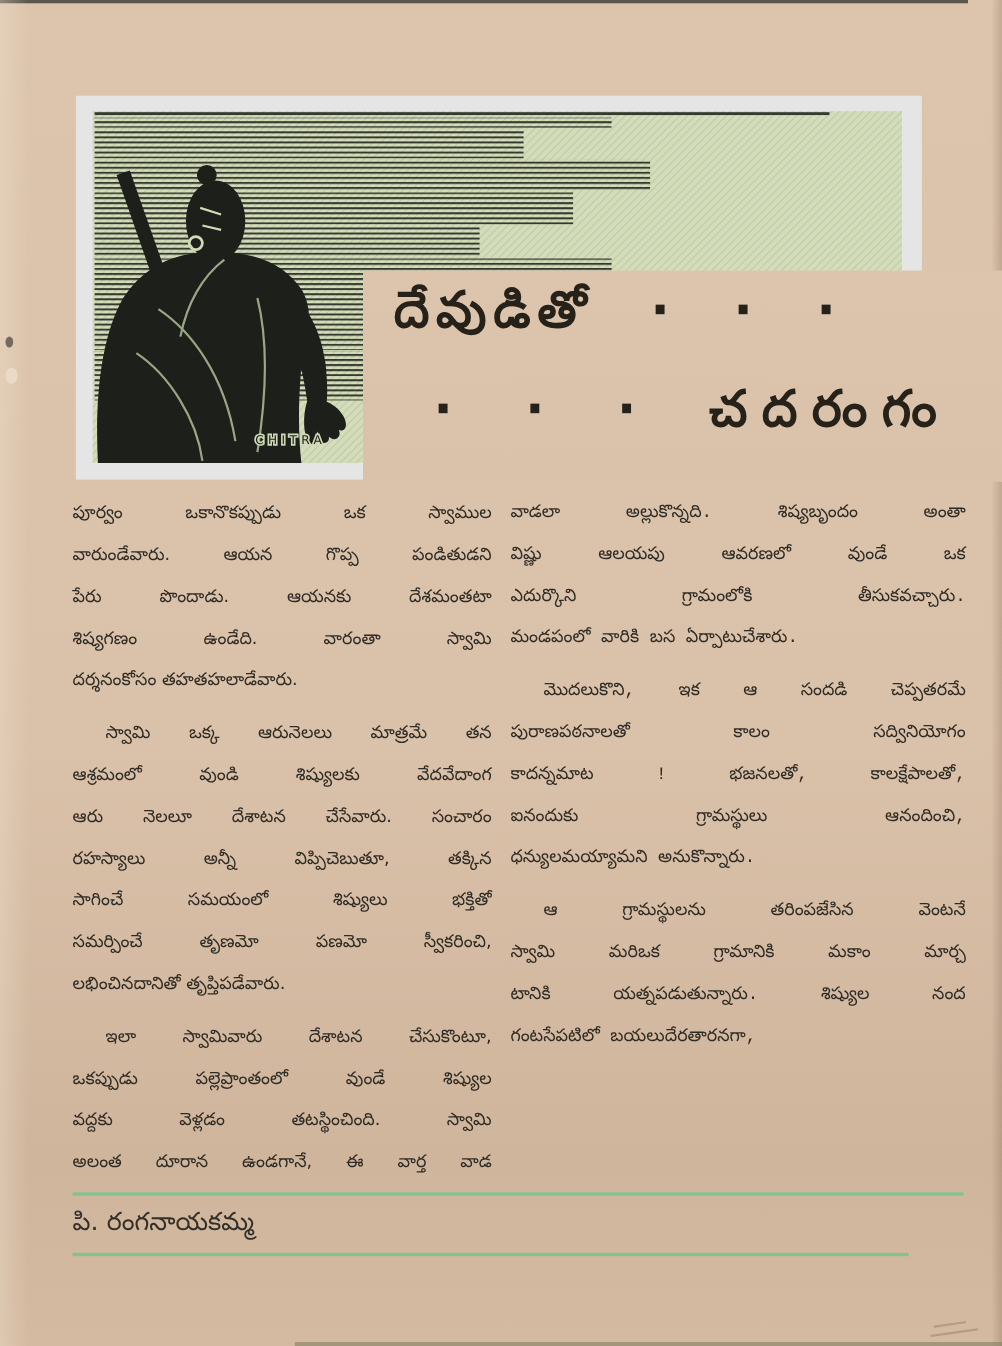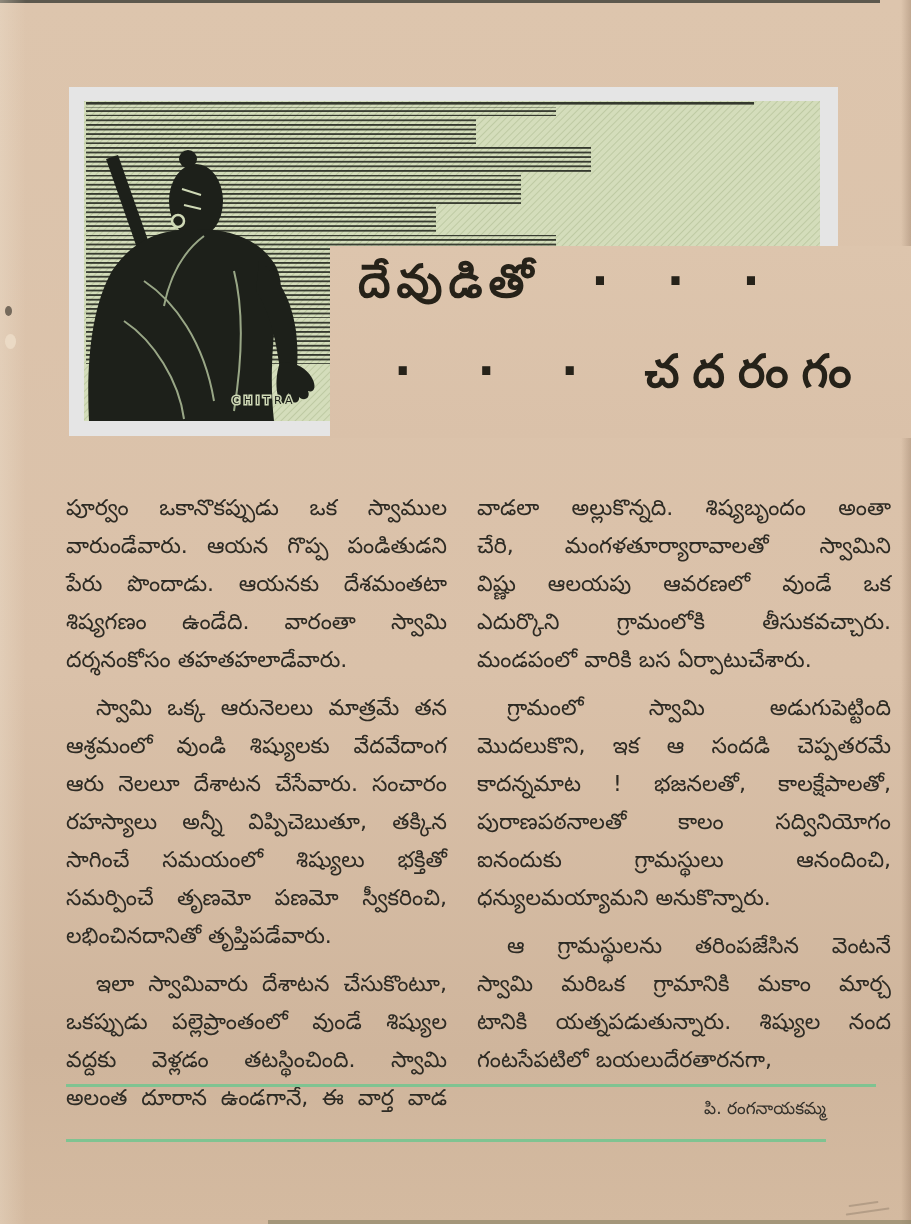--- a/index.html
+++ b/index.html
@@ -30,35 +30,35 @@
 
   
   .title-box{top:246px;left:330px;width:635px;height:192px;
     background:linear-gradient(180deg,#ddc5ad,#dac1a9);}
   .title-line{position:absolute;white-space:nowrap;color:#262219;
     font-weight:600;font-size:46px;line-height:1;}
   .title-line.l1{top:12px;left:28px;letter-spacing:6px;word-spacing:30px;}
   .title-line.l2{top:102px;left:64px;letter-spacing:13px;word-spacing:24px;}
 
   
-  .col{position:absolute;top:447px;font-size:22px;margin-top:42px;}
+  .col{position:absolute;top:447px;font-size:16px;}
   .col-left{left:66px;width:381px;}
-  .col-right{left:477px;width:414px;}
+  .col-right{left:464px;width:414px;font-family:Liberation Mono, monospace;}
   .para{margin:0;}
   .para + .para{margin-top:10px;}
   .para.ind .tline:first-child{text-indent:30px;}
   .tline{height:38px;line-height:38px;text-align:justify;text-align-last:justify;
     white-space:nowrap;overflow:visible;}
   .tline.last{text-align-last:left;}
 
   
   .rule{height:3px;background:#7fc391;}
   .rule-top{top:1084px;left:66px;width:810px;}
   .rule-bottom{top:1139px;left:66px;width:760px;}
-  .byline{top:1098px;left:66px;width:760px;text-align:right;font-size:17px;color:#33302a;}
+  .byline{top:1098px;left:66px;width:760px;text-align:left;font-size:23px;color:#33302a;}
 </style>
 </head>
 <body>
 
 <div class="abs edge-top"></div>
 <div class="abs edge-left"></div>
 <div class="abs edge-right"></div>
 <div class="abs edge-bottom"></div>
 <div class="abs speck-dark"></div>
 <div class="abs speck-light"></div>
@@ -144,30 +144,28 @@
     <div class="tline">ఇలా స్వామివారు దేశాటన చేసుకొంటూ,</div>
     <div class="tline">ఒకప్పుడు పల్లెప్రాంతంలో వుండే శిష్యుల</div>
     <div class="tline">వద్దకు వెళ్లడం తటస్థించింది. స్వామి</div>
     <div class="tline">అలంత దూరాన ఉండగానే, ఈ వార్త వాడ</div>
   </div>
 </section>
 
 <section class="col col-right">
   <div class="para">
     <div class="tline">వాడలా అల్లుకొన్నది. శిష్యబృందం అంతా</div>
-    <div class="tline">చేరి, మంగళతూర్యారావాలతో స్వామిని</div>
     <div class="tline">విష్ణు ఆలయపు ఆవరణలో వుండే ఒక</div>
     <div class="tline">ఎదుర్కొని గ్రామంలోకి తీసుకవచ్చారు.</div>
     <div class="tline last">మండపంలో వారికి బస ఏర్పాటుచేశారు.</div>
   </div>
   <div class="para ind">
-    <div class="tline">గ్రామంలో స్వామి అడుగుపెట్టింది</div>
     <div class="tline">మొదలుకొని, ఇక ఆ సందడి చెప్పతరమే</div>
+    <div class="tline">పురాణపఠనాలతో కాలం సద్వినియోగం</div>
     <div class="tline">కాదన్నమాట ! భజనలతో, కాలక్షేపాలతో,</div>
-    <div class="tline">పురాణపఠనాలతో కాలం సద్వినియోగం</div>
     <div class="tline">ఐనందుకు గ్రామస్థులు ఆనందించి,</div>
     <div class="tline last">ధన్యులమయ్యామని అనుకొన్నారు.</div>
   </div>
   <div class="para ind">
     <div class="tline">ఆ గ్రామస్థులను తరింపజేసిన వెంటనే</div>
     <div class="tline">స్వామి మరిఒక గ్రామానికి మకాం మార్చ</div>
     <div class="tline">టానికి యత్నపడుతున్నారు. శిష్యుల నంద</div>
     <div class="tline last">గంటసేపటిలో బయలుదేరతారనగా,</div>
   </div>
 </section>

